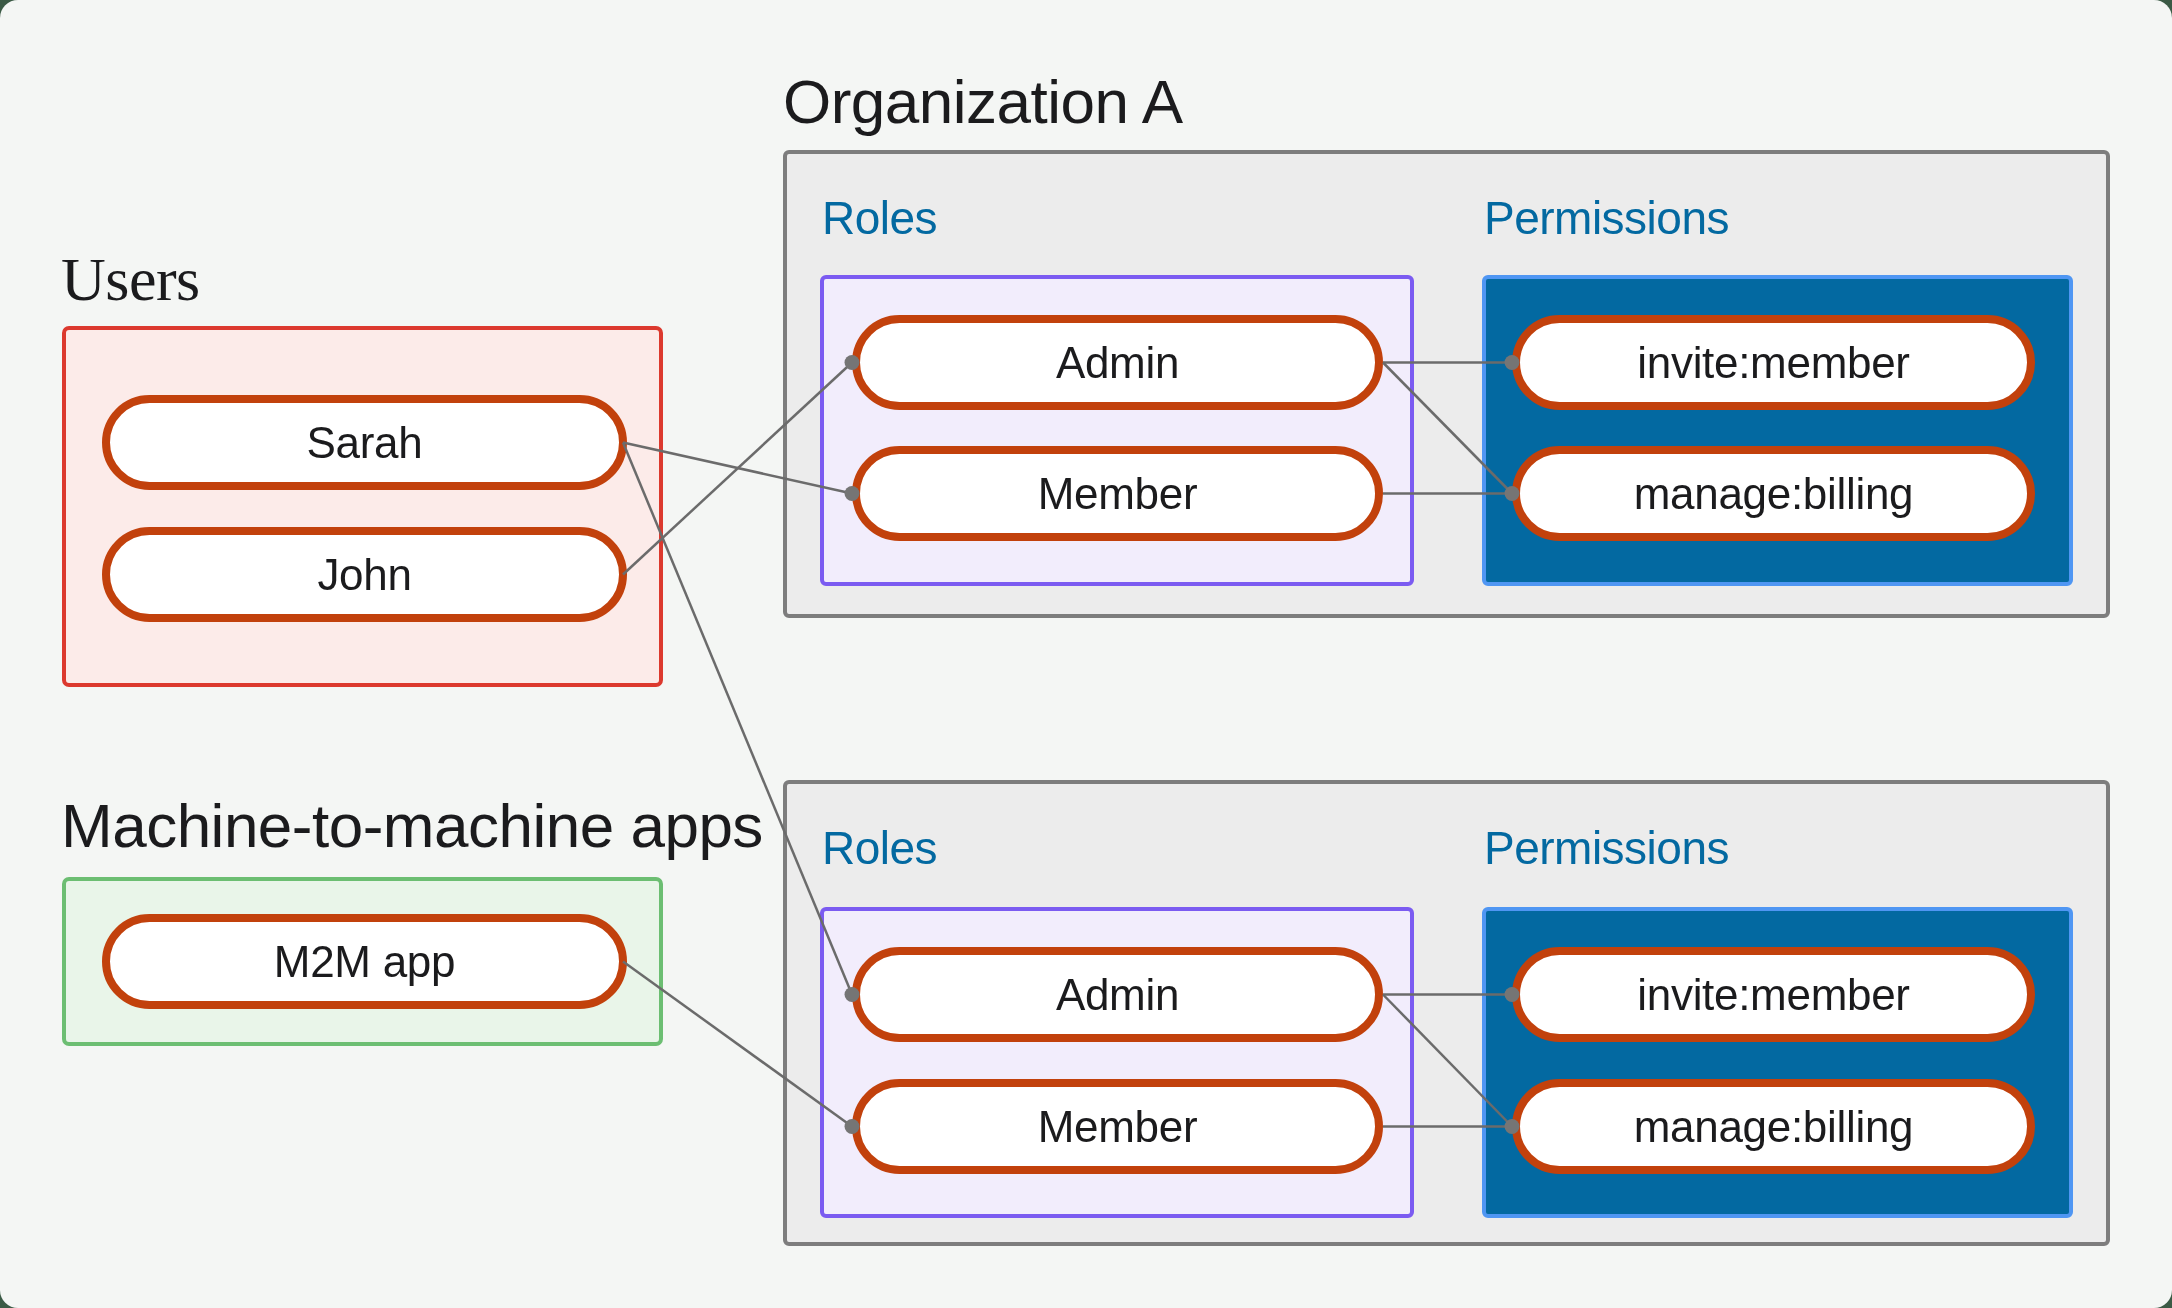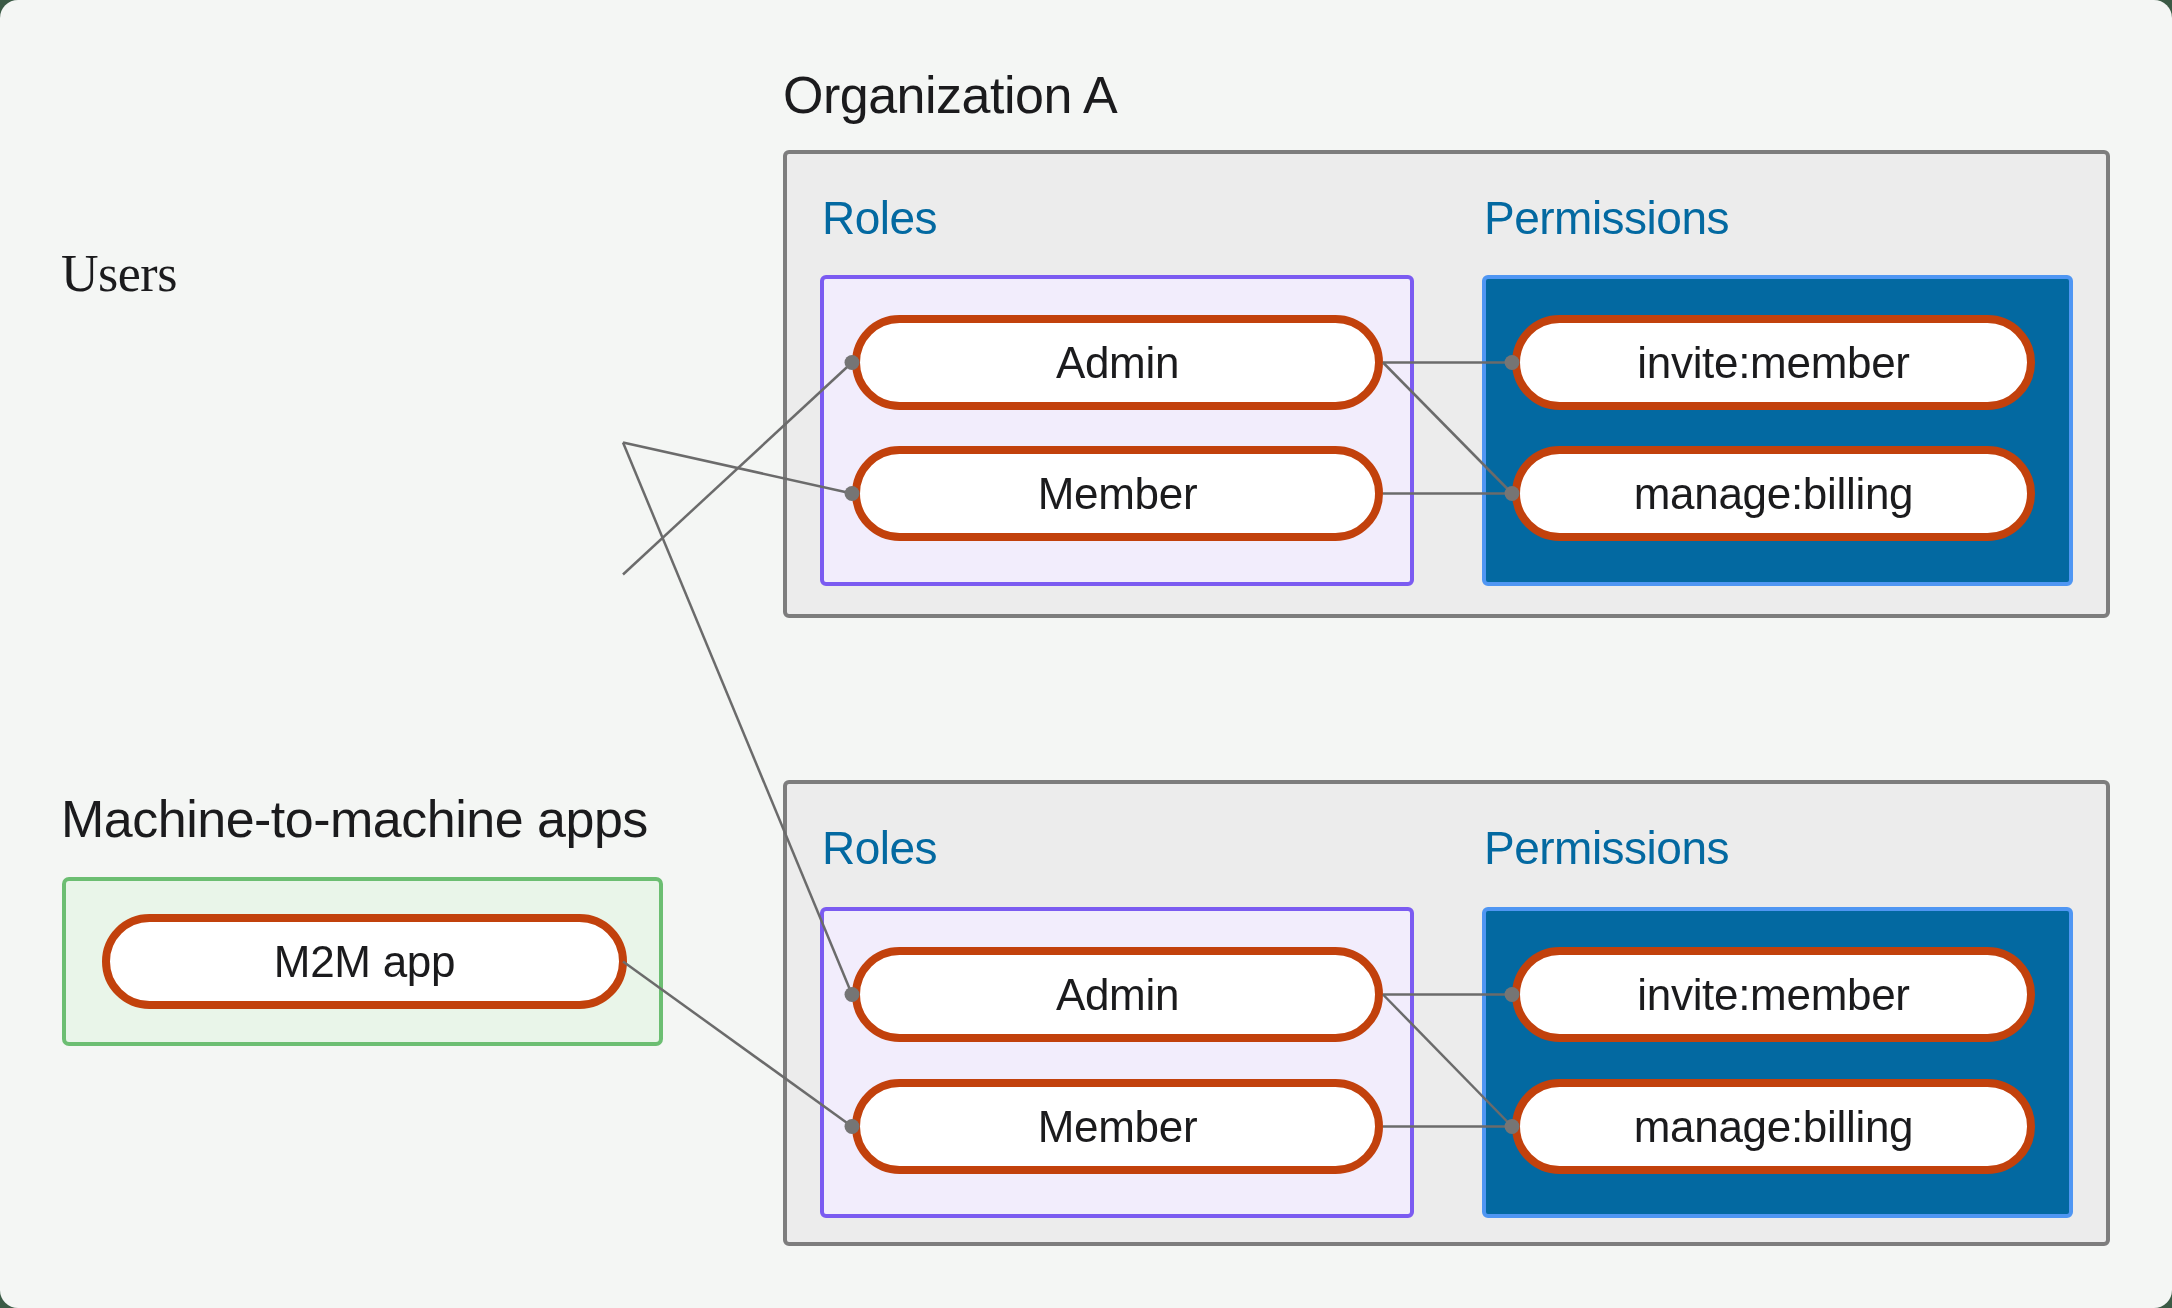--- a/index.html
+++ b/index.html
@@ -14,21 +14,21 @@
     position: absolute;
     left: 0; top: 0;
     width: 2172px;
     height: 1308px;
     background: #f4f6f4;
     border-radius: 18px;
     overflow: hidden;
   }
   .section-label {
     position: absolute;
-    font-size: 52px;
+    font-size: 62px;
     line-height: 1.15;
     letter-spacing: -0.5px;
     color: #1b1b1d;
     white-space: nowrap;
   }
   .inner-label {
     position: absolute;
     font-size: 46px;
     line-height: 1.15;
     letter-spacing: -0.5px;
@@ -102,20 +102,24 @@
     height: 1308px;
     pointer-events: none;
   }
 </style>
 </head>
 <body>
 
 <div class="card">
 
   <div class="section-label" style="left:61px; top:244px;font-family:Liberation Serif, serif;">Users</div>
+  <div class="group-box users-box">
+    <div class="pill" style="left:36px; top:65px; width:525px;">Sarah</div>
+    <div class="pill" style="left:36px; top:197px; width:525px;">John</div>
+  </div>
 
   <div class="section-label" style="left:61px; top:790px;">Machine-to-machine apps</div>
   <div class="group-box m2m-box">
     <div class="pill" style="left:36px; top:33px; width:525px;">M2M app</div>
   </div>
 
   <div class="section-label" style="left:783px; top:66px;">Organization A</div>
   <div class="org-container org-a"></div>
   <div class="inner-label" style="left:822px; top:192px;">Roles</div>
   <div class="inner-label" style="left:1484px; top:192px;">Permissions</div>

